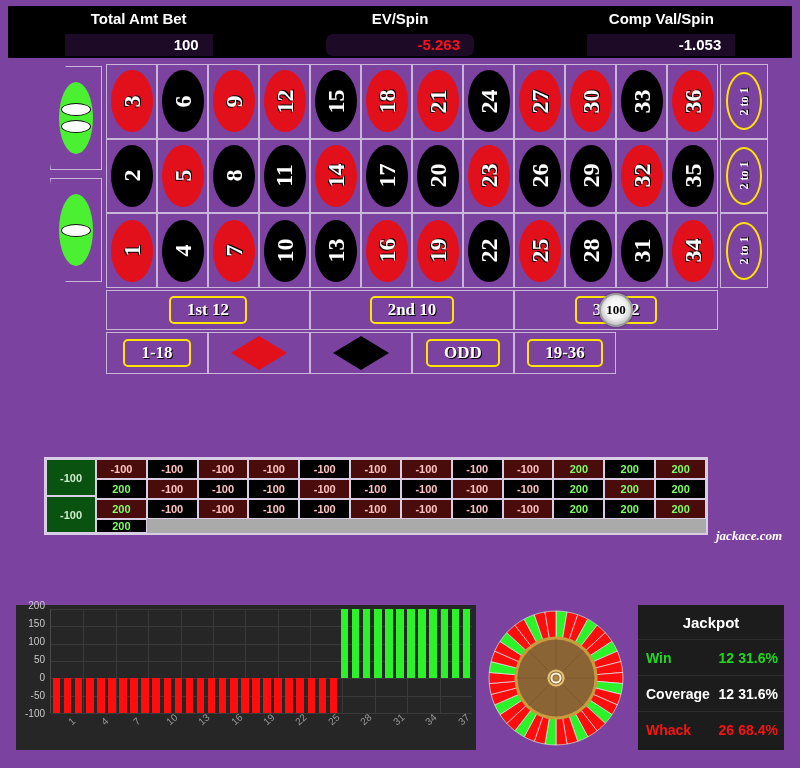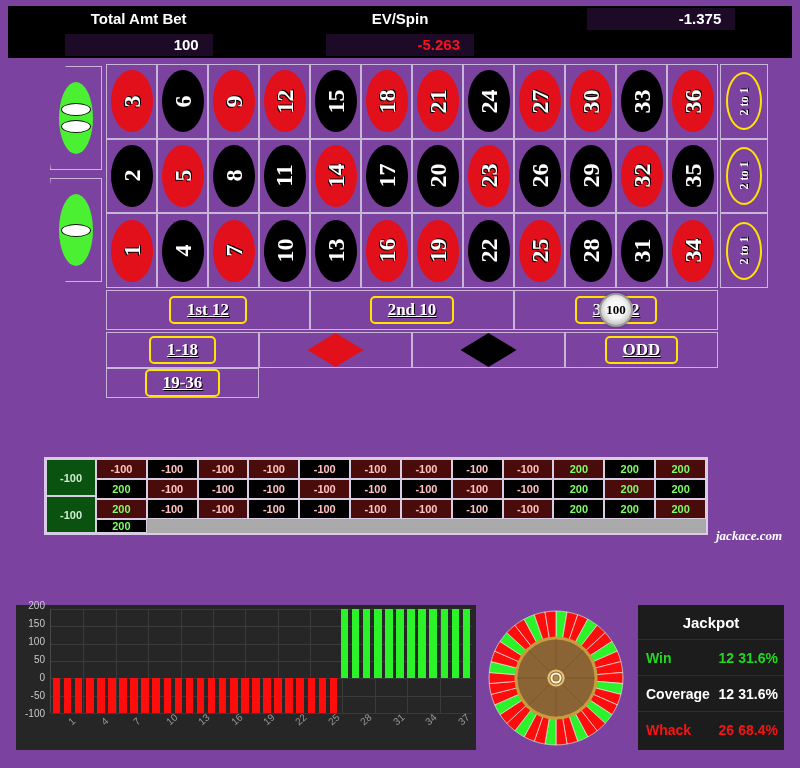--- a/index.html
+++ b/index.html
@@ -22,21 +22,21 @@
   .hdr-label {
     height:26px; line-height:26px; text-align:center;
     color:#fff; font-weight:bold; font-size:15px;
   }
   .hdr-valwrap { height:26px; display:flex; justify-content:center; align-items:center; }
   .hdr-val {
     width:148px; height:22px; line-height:22px;
     background:#1c0a26; color:#fff; font-weight:bold; font-size:15px;
     text-align:right; padding-right:14px;
   }
-  .hdr-val.neg { color:#ff0f1e; }
+  .hdr-val.neg { color:#ff0f1e;border-radius:7px; }
 
   
   .feltwrap { position:absolute; left:8px; top:62px; width:784px; height:340px; }
   .zeros {
     position:absolute; left:42px; top:4px; width:52px; height:220px;
   }
   .zerocell {
     position:absolute; left:0; width:52px; height:104px;
     border:1px solid #c8b6d8; background:#7c42a0;
     display:flex; align-items:center; justify-content:center;
@@ -107,27 +107,26 @@
   .dozcell {
     border:1px solid #c8b6d8; background:#7c42a0;
     display:flex; align-items:center; justify-content:center;
     position:relative;
   }
   .pill {
     border:2px solid #ffe400; border-radius:5px;
     padding:2px 16px; color:#fff; font-weight:bold; font-size:17px;
     font-family:"Liberation Serif", serif;
     text-shadow:1px 1px 0 #000;
-    text-decoration:underline;
   }
 
   
   .outside {
     position:absolute; left:98px; top:270px; width:612px; height:42px;
-    display:grid; grid-template-columns:repeat(4,1fr);
+    display:grid; grid-template-columns:repeat(6,1fr);
   }
   .outcell {
     border:1px solid #c8b6d8; background:#7c42a0;
     display:flex; align-items:center; justify-content:center;
   }
   .diamond { width:56px; height:34px;
     clip-path: polygon(50% 0, 100% 50%, 50% 100%, 0 50%); }
   .diamond.red { background:#e2101a; }
   .diamond.blk { background:#000; }
 
@@ -231,22 +230,23 @@
           <div class="hdr-val">100</div>
         </div>
       </div>
       <div class="hdr-col">
         <div class="hdr-label">EV/Spin</div>
         <div class="hdr-valwrap">
           <div class="hdr-val neg">-5.263</div>
         </div>
       </div>
       <div class="hdr-col">
+        <div class="hdr-label">Comp Val/Spin</div>
         <div class="hdr-valwrap">
-          <div class="hdr-val">-1.375</div>
+          <div class="hdr-val">-1.053</div>
         </div>
       </div>
     </div>
 
   <div class="feltwrap">
 
     <div class="zeros" id="zeroSection">
         <div class="zerocell dz">
           <div class="zoval">
             <div class="zbar"></div>

